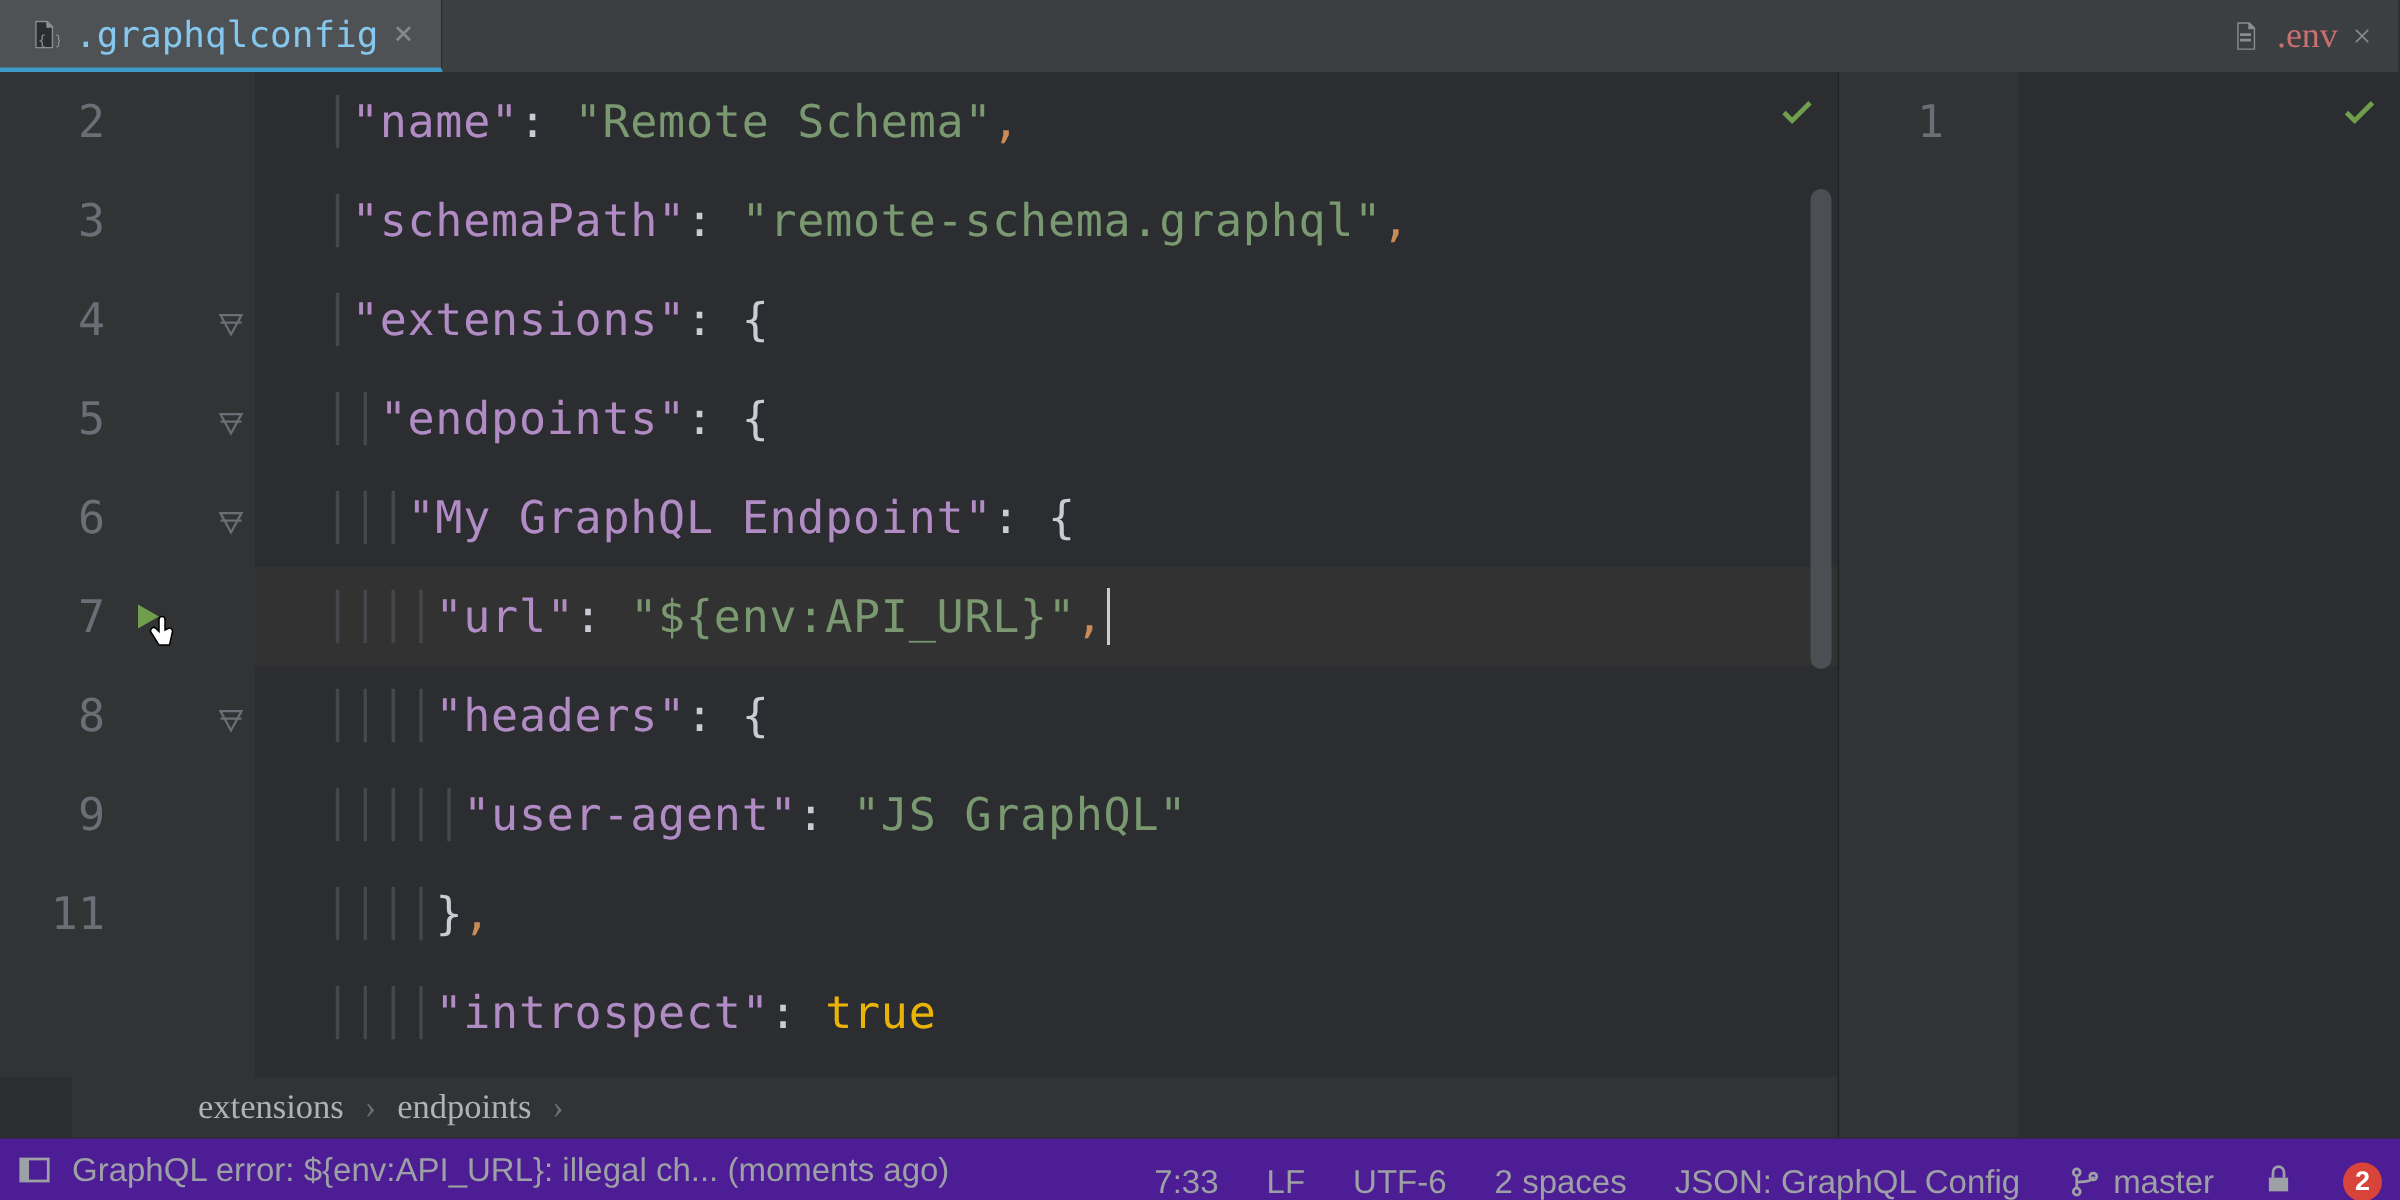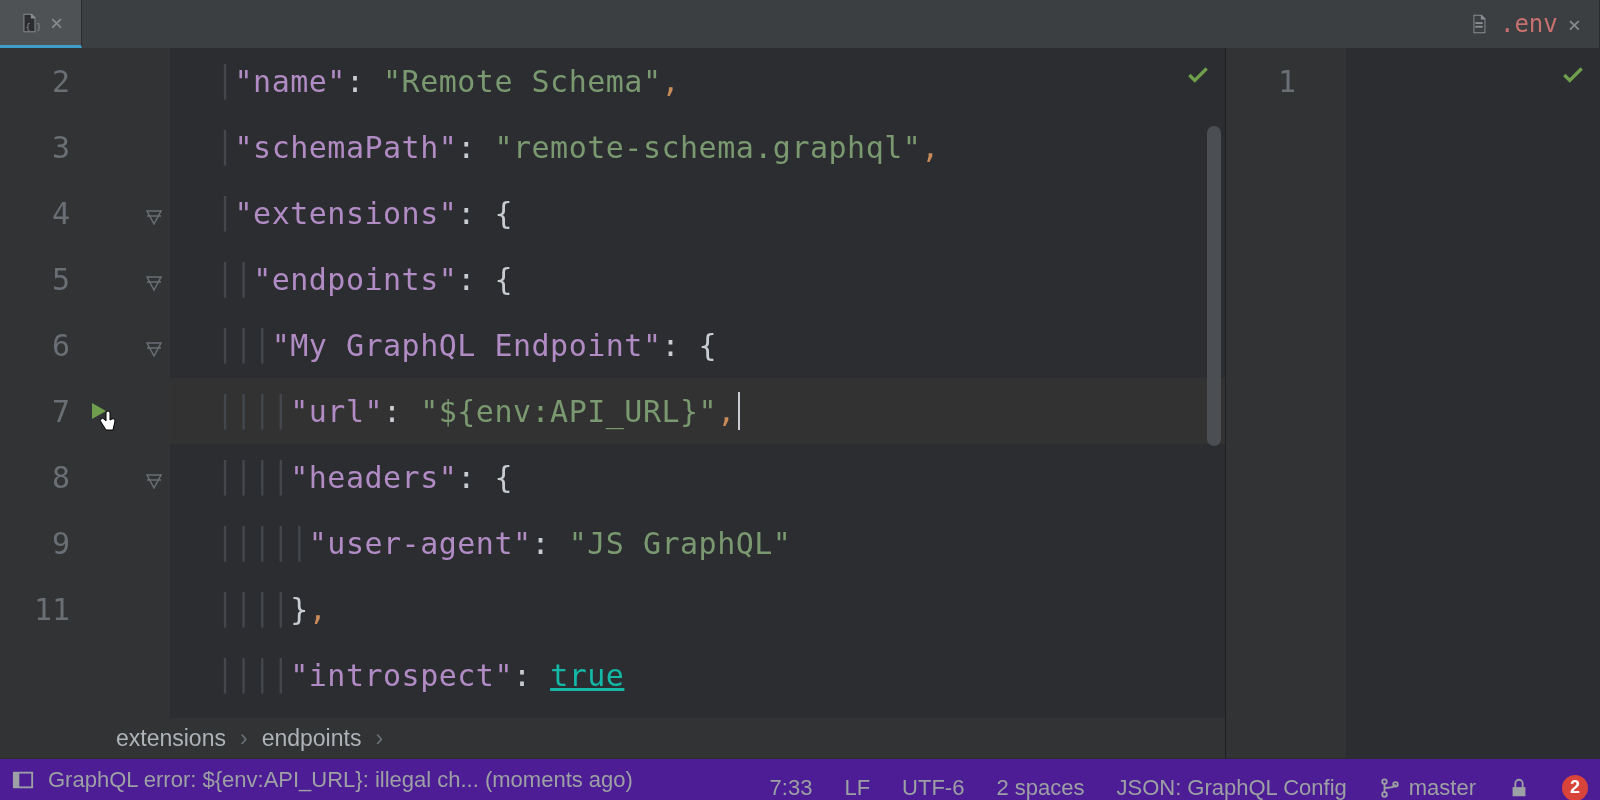--- a/index.html
+++ b/index.html
@@ -2,21 +2,21 @@
 <html><head>
 <meta charset="utf-8">
 <style>
   * { margin: 0; padding: 0; box-sizing: border-box; }
   html, body { width: 1600px; height: 800px; overflow: hidden; background: #2b2d30; font-family: 'Menlo', 'Consolas', monospace; }
   .app { display: flex; flex-direction: column; width: 100%; height: 100%; }
 
   
   .tab-bar { display: flex; height: 48px; background: #3c3f41; }
   .tab-left { display: flex; flex: 0 0 auto; }
-  .tab-right { display: flex; margin-left: auto; }
+  .tab-right { display: flex; margin-left: auto; font-family: Liberation Serif, serif; }
   .tab { display: flex; align-items: center; padding: 0 18px; gap: 10px; font-size: 24px; cursor: pointer; border-right: 1px solid #2b2d30; }
   .tab.active-left { background: #4e5254; color: #86c7ee; border-bottom: 3px solid #3f9bc7; }
   .tab.inactive-right { background: #3c3f41; color: #c97070; }
   .tab .close { color: #888; font-size: 22px; }
   .tab .file-icon { width: 22px; height: 22px; display:inline-block; }
   .file-icon svg { width:100%; height:100%; }
 
   
   .editors { display: flex; flex: 1 1 auto; min-height: 0; }
   .editor-pane-left { flex: 0 0 1226px; display: flex; flex-direction: column; position: relative; border-right: 1px solid #1e1f22; }
@@ -39,58 +39,59 @@
   .cursor-hand { position:absolute; right: 44px; top:44%; }
   .cursor-hand svg { width: 30px; height: 30px; }
 
   .code .line { padding-left: 46px; font-size: 30px; white-space: pre; letter-spacing: 0.5px; }
   .code .line.hl { background: #323232; }
 
   .tok-key   { color: #b18bc4; }
   .tok-str   { color: #7a9970; }
   .tok-punct { color: #c9cdd3; }
   .tok-brace { color: #c9cdd3; }
-  .tok-bool  { color: #14b8a6; text-decoration: underline; }
+  .tok-bool  { color: #eab308; }
   .tok-comma { color: #c98b58; }
 
   .indent-guide { color: #44484d; }
   .caret { display:inline-block; width:2px; height:38px; background:#c9cdd3; vertical-align:-6px; margin-left:2px; }
 
   .check-icon { position:absolute; top:14px; right:14px; }
   .check-icon svg { width:26px; height:26px; }
 
   .scrollbar { position:absolute; top:78px; right:4px; width:14px; height:320px; background:#4b4f53; border-radius:7px; }
 
   
-  .breadcrumb { height: 40px; background: #313335; display: flex; align-items: center; padding-left: 116px; gap: 14px; color: #aeb3b9; font-size: 23px; font-family: Liberation Sans, sans-serif; }
+  .breadcrumb { height: 40px; background: #313335; display: flex; align-items: center; padding-left: 84px; gap: 14px; color: #aeb3b9; font-size: 23px; font-family: Liberation Serif, serif; margin-left: 48px; }
   .breadcrumb .sep { color: #6a6f75; }
 
   
   .status-bar { height: 42px; background: #4c1d95; display:flex; align-items:center; color:#9da0a4; font-size:22px; font-family: -apple-system,'Segoe UI',sans-serif; padding: 0 12px; gap: 26px; border-top:1px solid #2a2c2e;}
   .status-left { display:flex; align-items:center; gap:14px; }
-  .status-right { margin-left:auto; display:flex; align-items:center; gap:32px;margin-top:16px; }
+  .status-right { margin-left:auto; display:flex; align-items:flex-start; gap:32px;margin-top:16px; }
   .status-item { display:flex; align-items:center; gap:8px; }
   .badge-err { background:#d9443a; color:#fff; border-radius:50%; width:26px; height:26px; display:flex; align-items:center; justify-content:center; font-size:18px; font-weight:bold; }
   .lock-icon svg, .branch-icon svg, .toolwin-icon svg { width:22px; height:22px; display:block; }
 </style>
 </head>
 <body>
 
 <div class="app">
 
   <div class="tab-bar">
     <div class="tab-left">
       <div class="tab active-left">
         <span class="file-icon">
           <svg viewBox="0 0 24 24">
               <path fill="#8a8d91" d="M6 2h9l4 4v16H6z"></path>
               <path fill="#2b2d30" d="M7 3h7v4h4v14H7z"></path>
               <text x="8" y="20" font-size="10" fill="#8a8d91">{ }</text>
             </svg>
         </span>
+        <span>.graphqlconfig</span>
         <span class="close">×</span>
       </div>
     </div>
     <div class="tab-right">
       <div class="tab inactive-right">
         <span class="file-icon">
           <svg viewBox="0 0 24 24">
               <path fill="#8a8d91" d="M6 2h9l4 4v16H6z"></path>
               <path fill="#3c3f41" d="M7 3h7v4h4v14H7z"></path>
               <rect x="8" y="10" width="8" height="2" fill="#8a8d91"></rect>

